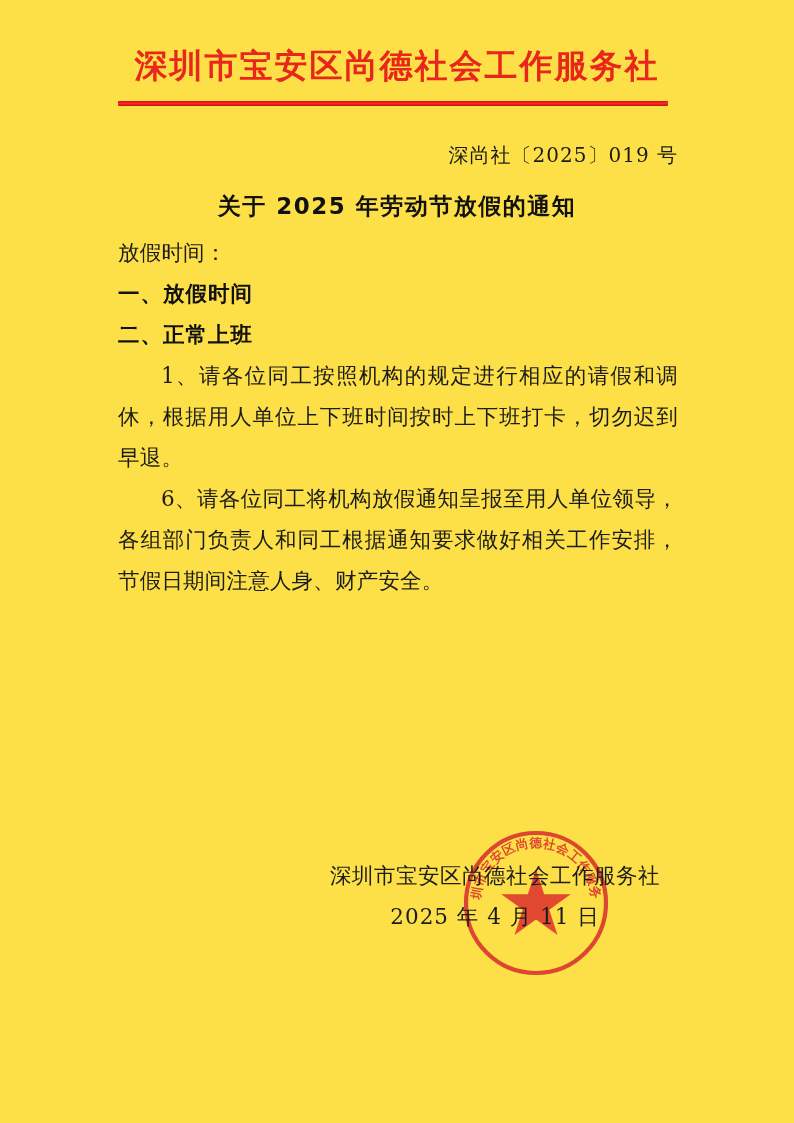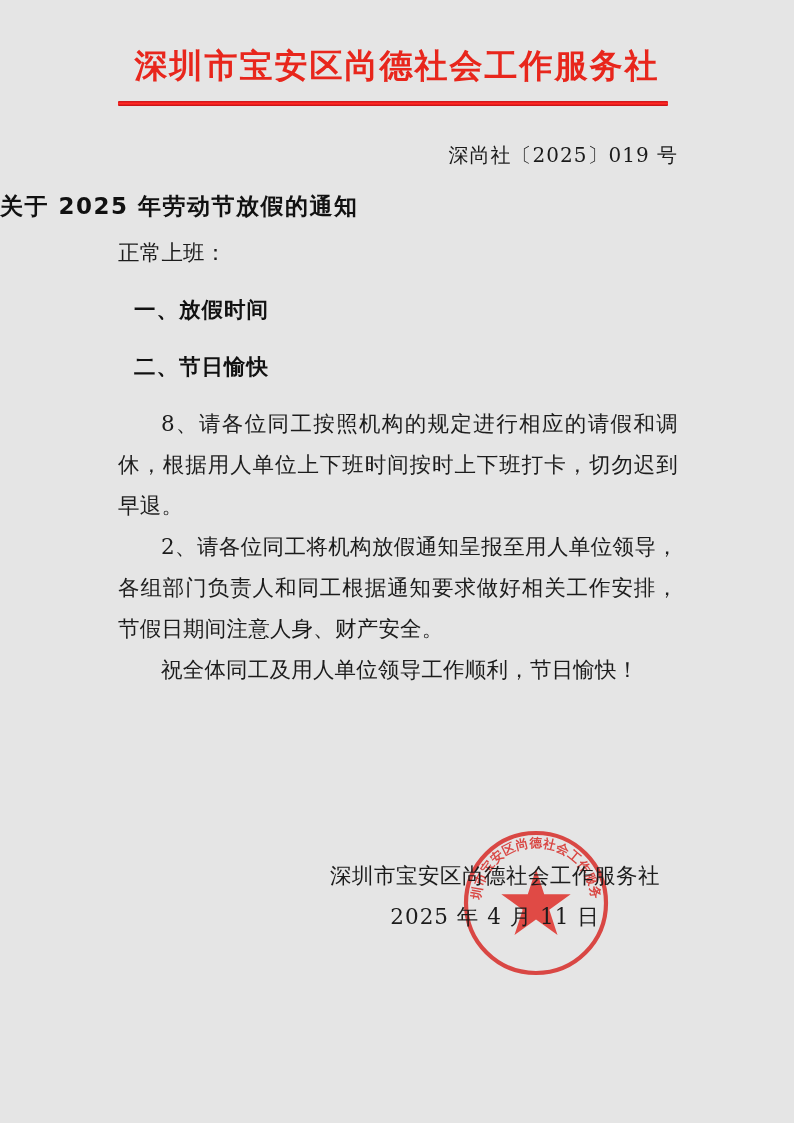--- a/index.html
+++ b/index.html
@@ -12,21 +12,21 @@
     height: 1123px;
     position: relative;
     overflow: hidden;
     font-family: "DejaVu Serif", "Liberation Serif", serif;
     -webkit-font-smoothing: antialiased;
   }
 
   .page {
     position: absolute;
     inset: 0;
-    background: #e5e5e5;
+    background: #fde047;
     padding-left: 40px;
   }
 
   
   .letterhead {
     position: absolute;
     left: 0;
     right: 0;
     top: 46px;
     text-align: center;
@@ -66,21 +66,21 @@
     letter-spacing: 1px;
     white-space: nowrap;
   }
 
   
   .doc-title {
     position: absolute;
     left: 0;
     right: 0;
     top: 190px;
-    text-align: left;
+    text-align: center;
     font-family: "DejaVu Sans", "Liberation Sans", sans-serif;
     font-size: 23px;
     font-weight: bold;
     color: #111111;
     letter-spacing: 1.5px;
     line-height: 32px;
     white-space: nowrap;
   }
 
   
@@ -102,21 +102,21 @@
   .para.indent {
     text-indent: 2em;
   }
   .section-head {
     font-family: "DejaVu Sans", "Liberation Sans", sans-serif;
     font-size: 21.5px;
     font-weight: bold;
     line-height: 41px;
     color: #111111;
     letter-spacing: 1px;
-    margin: 16px;
+    margin: 0;
   }
 
   
   .signature {
     position: absolute;
     left: 330px;
     top: 855px;
     width: 330px;
     text-align: center;
     z-index: 3;
@@ -167,33 +167,32 @@
     <div class="letterhead-title">深圳市宝安区尚德社会工作服务社</div>
   </div>
   <div class="letterhead-rule"></div>
 
   <div class="docnum">深尚社〔2025〕019 号</div>
 
   <div class="doc-title">关于 2025 年劳动节放假的通知</div>
 
   <div class="body-area">
 
-    <p class="para">正常上班：</p>
+    <p class="para">放假时间：</p>
 
 
     <h2 class="section-head">一、放假时间</h2>
 
 
-    <h2 class="section-head">二、节日愉快</h2>
-
-    <p class="para indent">8、请各位同工按照机构的规定进行相应的请假和调休，根据用人单位上下班时间按时上下班打卡，切勿迟到早退。</p>
-
-    <p class="para indent">2、请各位同工将机构放假通知呈报至用人单位领导，各组部门负责人和同工根据通知要求做好相关工作安排，节假日期间注意人身、财产安全。</p>
-
-    <p class="para indent">祝全体同工及用人单位领导工作顺利，节日愉快！</p>
+    <h2 class="section-head">二、正常上班</h2>
+
+    <p class="para indent">1、请各位同工按照机构的规定进行相应的请假和调休，根据用人单位上下班时间按时上下班打卡，切勿迟到早退。</p>
+
+    <p class="para indent">6、请各位同工将机构放假通知呈报至用人单位领导，各组部门负责人和同工根据通知要求做好相关工作安排，节假日期间注意人身、财产安全。</p>
+
   </div>
 
   <div class="seal">
     <svg viewBox="0 0 148 148" xmlns="http://www.w3.org/2000/svg">
       <defs>
         <path id="sealArc" d="M 18,74 A 56,56 0 0 1 130,74"></path>
         <path id="sealArcBottom" d="M 28,74 A 46,46 0 0 0 120,74"></path>
       </defs>
 
       <circle cx="74" cy="74" r="70" fill="none" stroke="#d8322e" stroke-width="4.2"></circle>

